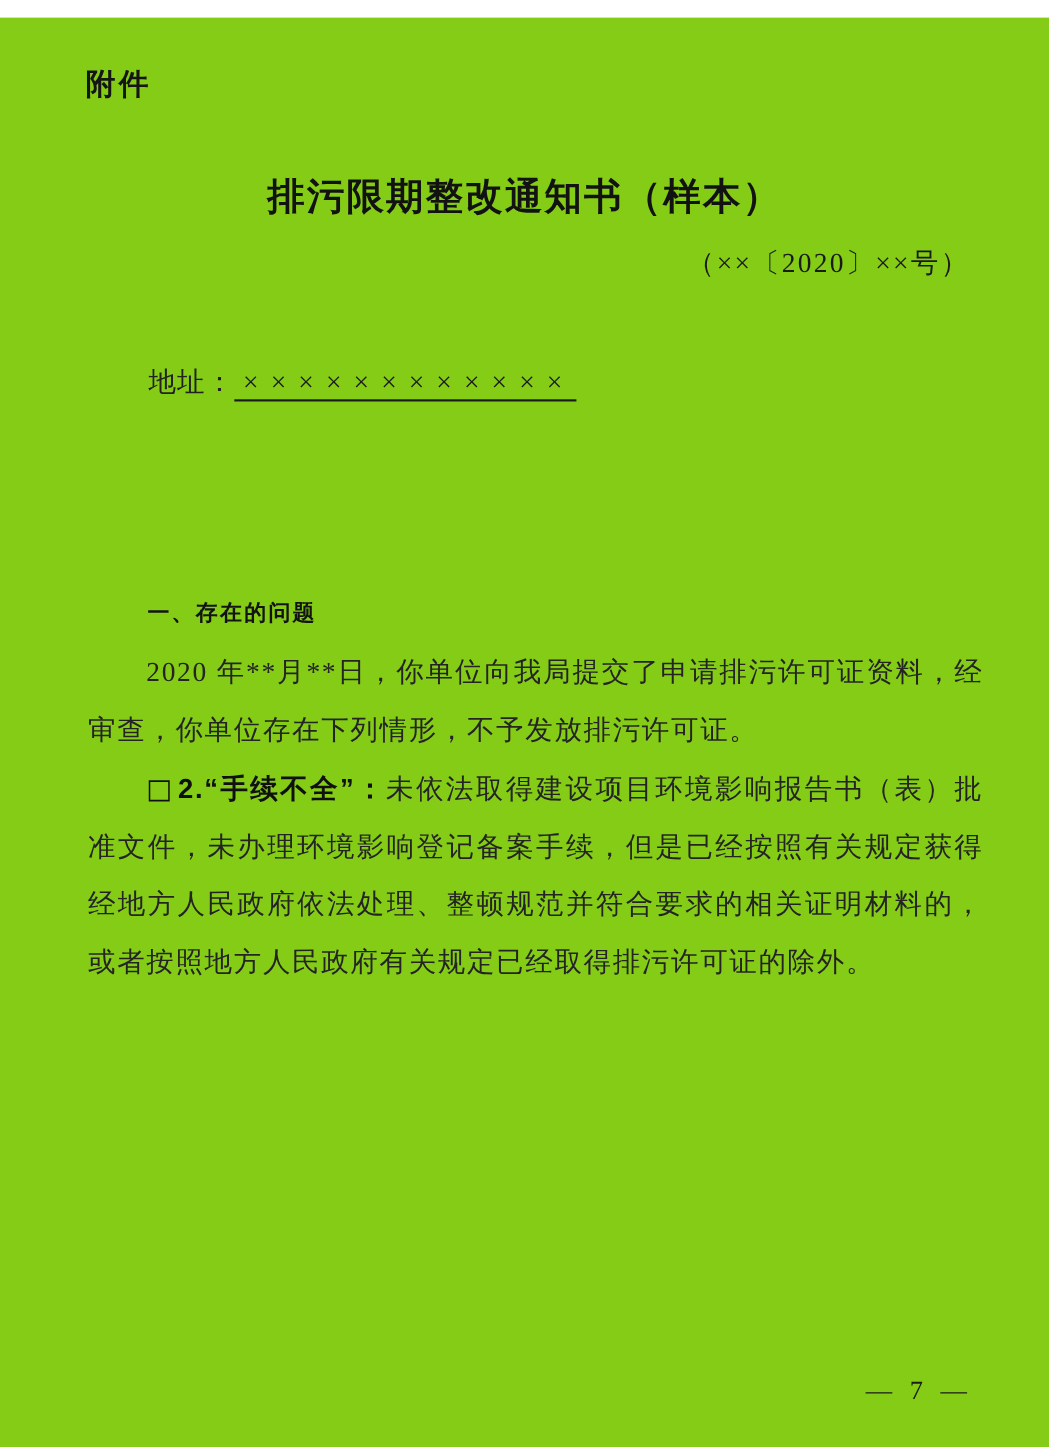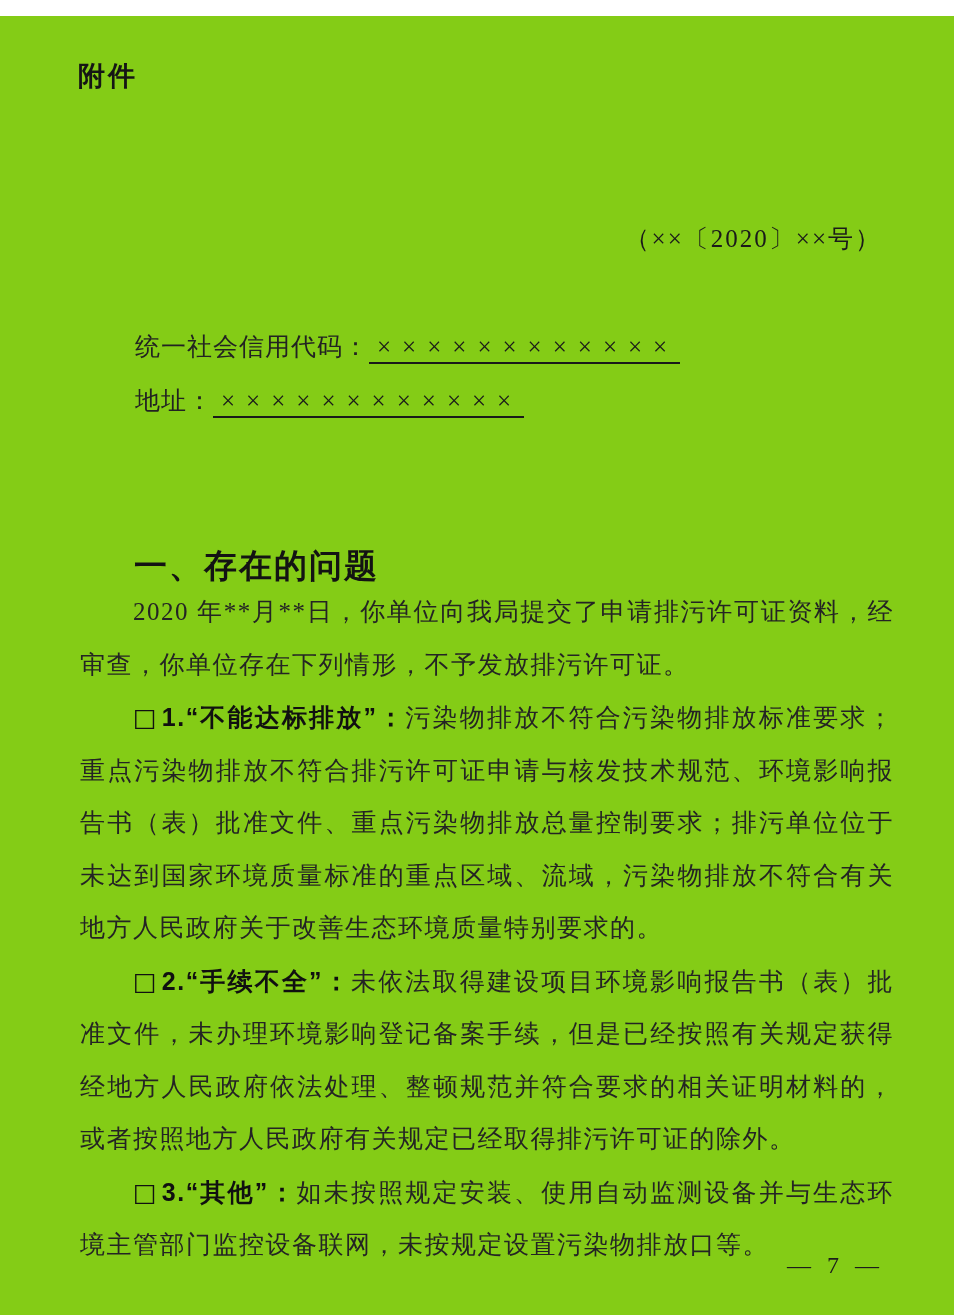--- a/index.html
+++ b/index.html
@@ -72,21 +72,21 @@
   .field-suffix {
     color: #222222;
   }
   .section-heading {
     position: absolute;
     left: 134px;
     top: 528px;
     margin: 0;
     font-family: "Liberation Sans", sans-serif;
     font-weight: bold;
-    font-size: 33px;
+    font-size: 20px;
     letter-spacing: 2px;
     color: #131313;
   }
   .body-block {
     position: absolute;
     left: 80px;
     top: 570px;
     width: 814px;
     font-size: 25px;
     line-height: 52.5px;
@@ -117,41 +117,37 @@
     color: #1c1c1c;
   }
 </style>
 </head>
 <body>
 
 <div class="page">
 
   <div class="attachment">附件</div>
 
+  <h1 class="title">排污限期整改通知书（样本）</h1>
 
   <div class="docnum">（××〔2020〕××号）</div>
 
   <div class="fields">
-    <div class="field-row">
-      <span class="field-label">统一社会信用代码：</span><span class="field-value">××××××××××××</span><span class="field-suffix"></span>
-    </div>
     <div class="field-row">
       <span class="field-label">地址：</span><span class="field-value">××××××××××××</span><span class="field-suffix"></span>
     </div>
   </div>
 
   <h2 class="section-heading">一、存在的问题</h2>
 
   <div class="body-block">
 
     <p class="para"><span>2020 年**月**日，你单位向我局提交了申请排污许可证资料，经审查，你单位存在下列情形，不予发放排污许可证。</span></p>
 
-    <p class="para"><span class="lead"><span class="checkbox">□</span><span>1.“不能达标排放”：</span></span><span>污染物排放不符合污染物排放标准要求；重点污染物排放不符合排污许可证申请与核发技术规范、环境影响报告书（表）批准文件、重点污染物排放总量控制要求；排污单位位于未达到国家环境质量标准的重点区域、流域，污染物排放不符合有关地方人民政府关于改善生态环境质量特别要求的。</span></p>
 
     <p class="para"><span class="lead"><span class="checkbox">□</span><span>2.“手续不全”：</span></span><span>未依法取得建设项目环境影响报告书（表）批准文件，未办理环境影响登记备案手续，但是已经按照有关规定获得经地方人民政府依法处理、整顿规范并符合要求的相关证明材料的，或者按照地方人民政府有关规定已经取得排污许可证的除外。</span></p>
 
-    <p class="para"><span class="lead"><span class="checkbox">□</span><span>3.“其他”：</span></span><span>如未按照规定安装、使用自动监测设备并与生态环境主管部门监控设备联网，未按规定设置污染物排放口等。</span></p>
 
   </div>
 
   <div class="page-footer">— 7 —</div>
 
 </div>
 
 </body></html>

